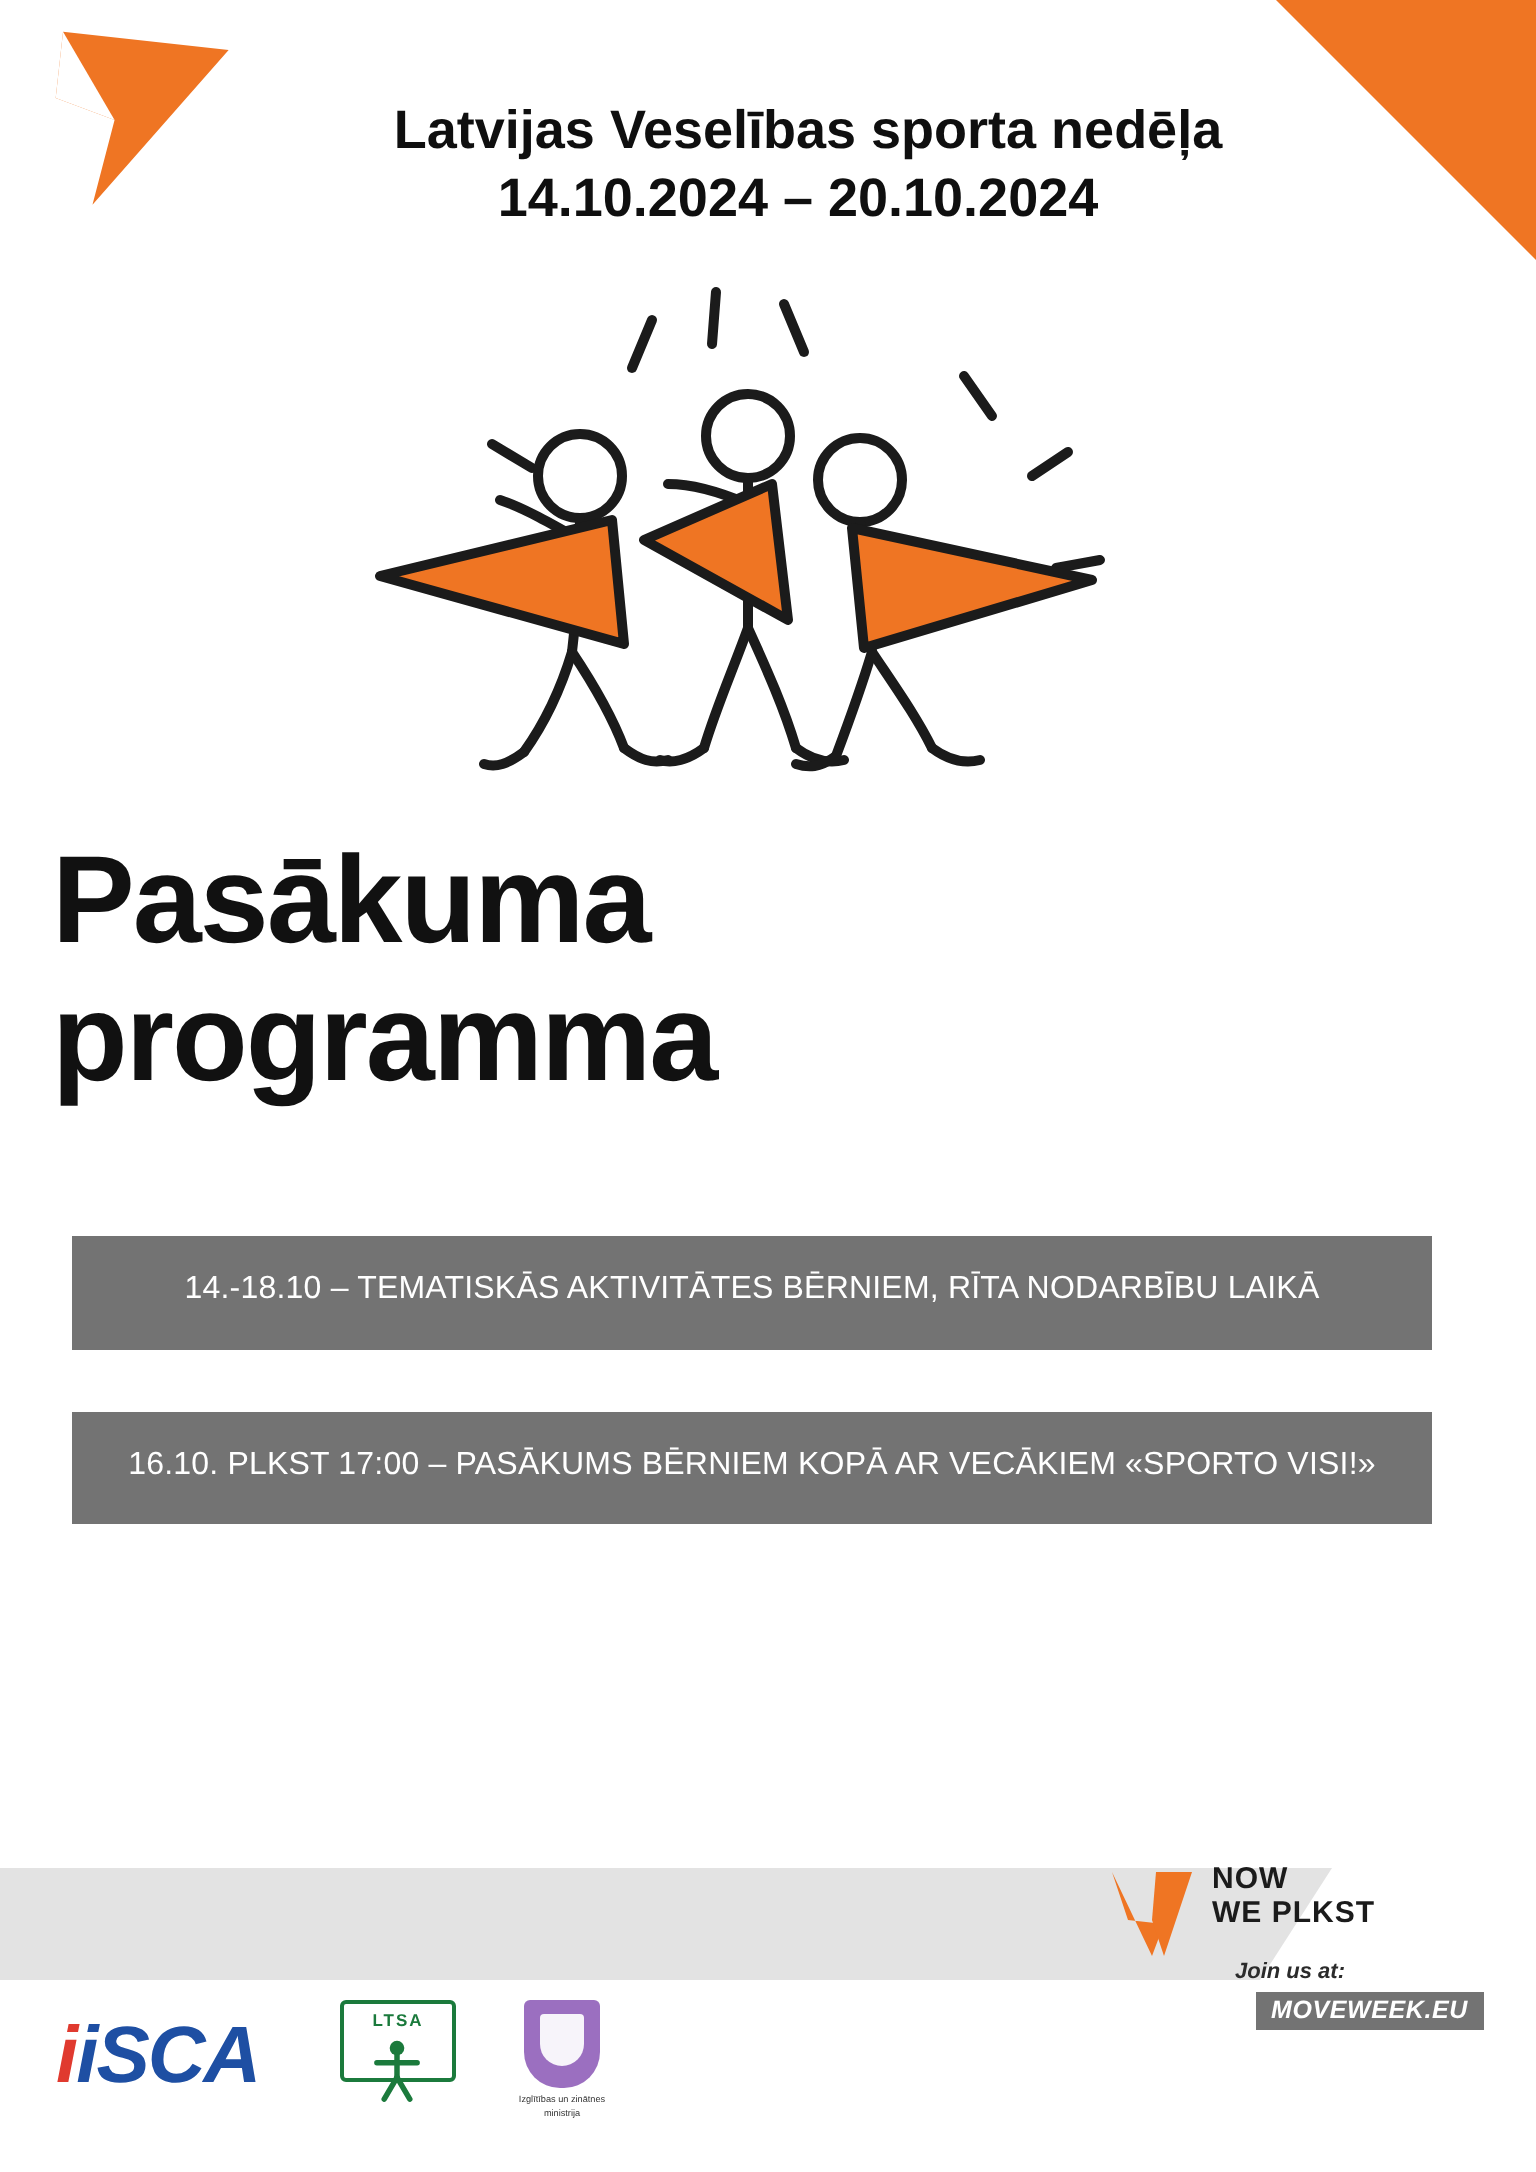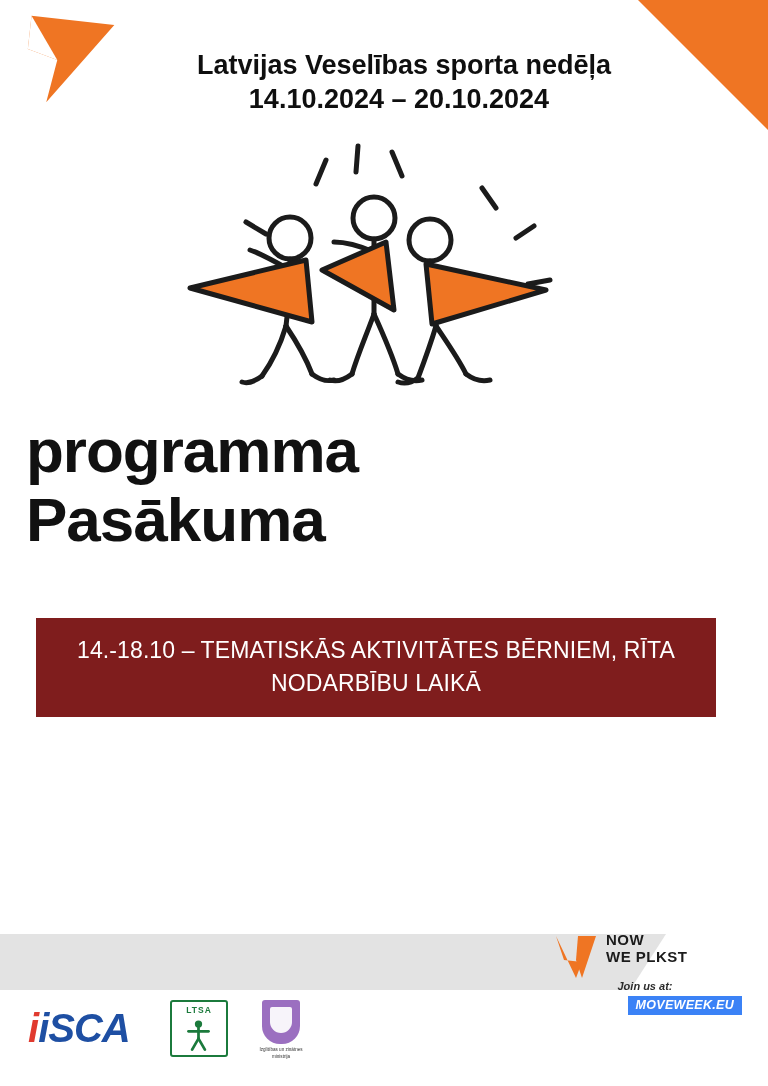--- a/index.html
+++ b/index.html
@@ -86,23 +86,23 @@
 
   
   .program {
     position: absolute;
     top: 618px;
     left: 36px;
     width: 680px;
     z-index: 3;
   }
   .program-box {
-    background: #7f1d1d;
+    background: #737373;
     color: #ffffff;
-    font-size: 23px;
+    font-size: 16px;
     line-height: 1.42;
     text-align: center;
     padding: 16px 18px 18px 18px;
     margin-bottom: 31px;
     letter-spacing: 0.1px;
   }
   .program-box.second { margin-bottom: 0; }
 
   
   .grey-band {
@@ -153,21 +153,21 @@
     font-size: 11px;
     font-style: italic;
     font-weight: bold;
     color: #2b2b2b;
     text-align: center;
     width: 186px;
   }
   .nwm-url {
     position: absolute;
     right: 0px; top: 66px;
-    background: #3b82f6;
+    background: #737373;
     color: #ffffff;
     font-size: 12.5px;
     font-weight: bold;
     font-style: italic;
     padding: 2px 8px 3px 8px;
     letter-spacing: 0.3px;
   }
 
   
   .partners {
@@ -186,21 +186,21 @@
     font-style: italic;
     color: #1e4fa3;
     letter-spacing: -1px;
   }
   .isca .dot {
     color: #e03a2f;
   }
   .lssa {
     position: absolute;
     left: 148px; top: 0px;
-    width: 58px; height: 57px;
+    width: 58px; height: 41px;
     border: 2.5px solid #1b7a3c;
     border-radius: 3px;
   }
   .lssa-label {
     position: absolute;
     top: 3px; left: 0; width: 100%;
     text-align: center;
     font-size: 8.5px;
     font-weight: bold;
     color: #1b7a3c;
@@ -297,26 +297,27 @@
       <path d="M306,196 C318,214 328,228 336,244"></path>
       <path d="M288,248 C280,254 274,254 268,252"></path>
       <path d="M336,244 C344,250 352,252 360,250"></path>
 
       <polygon points="416,160 296,134 302,194" fill="#ef7523" stroke="#1b1b1b" stroke-width="5"></polygon>
     </g>
   </svg>
 </div>
 
 <div class="title-block">
+  <div class="title-line">Pasākuma</div>
   <div class="title-line">programma</div>
-  <div class="title-line">Pasākuma</div>
 </div>
 
 <div class="program">
   <div class="program-box">14.-18.10 – TEMATISKĀS AKTIVITĀTES BĒRNIEM, RĪTA NODARBĪBU LAIKĀ</div>
+  <div class="program-box second">16.10. PLKST 17:00 – PASĀKUMS BĒRNIEM KOPĀ AR VECĀKIEM «SPORTO VISI!»</div>
 </div>
 
 <div class="grey-band"></div>
 <div class="grey-band-tip"></div>
 
 <div class="nwm">
   <div class="nwm-mark">
     <svg viewBox="0 0 48 50" width="48" height="50">
       <polygon points="4,4 24,46 30,30 12,28" fill="#ef7523"></polygon>
       <polygon points="26,4 44,4 30,46 24,28" fill="#ef7523"></polygon>

